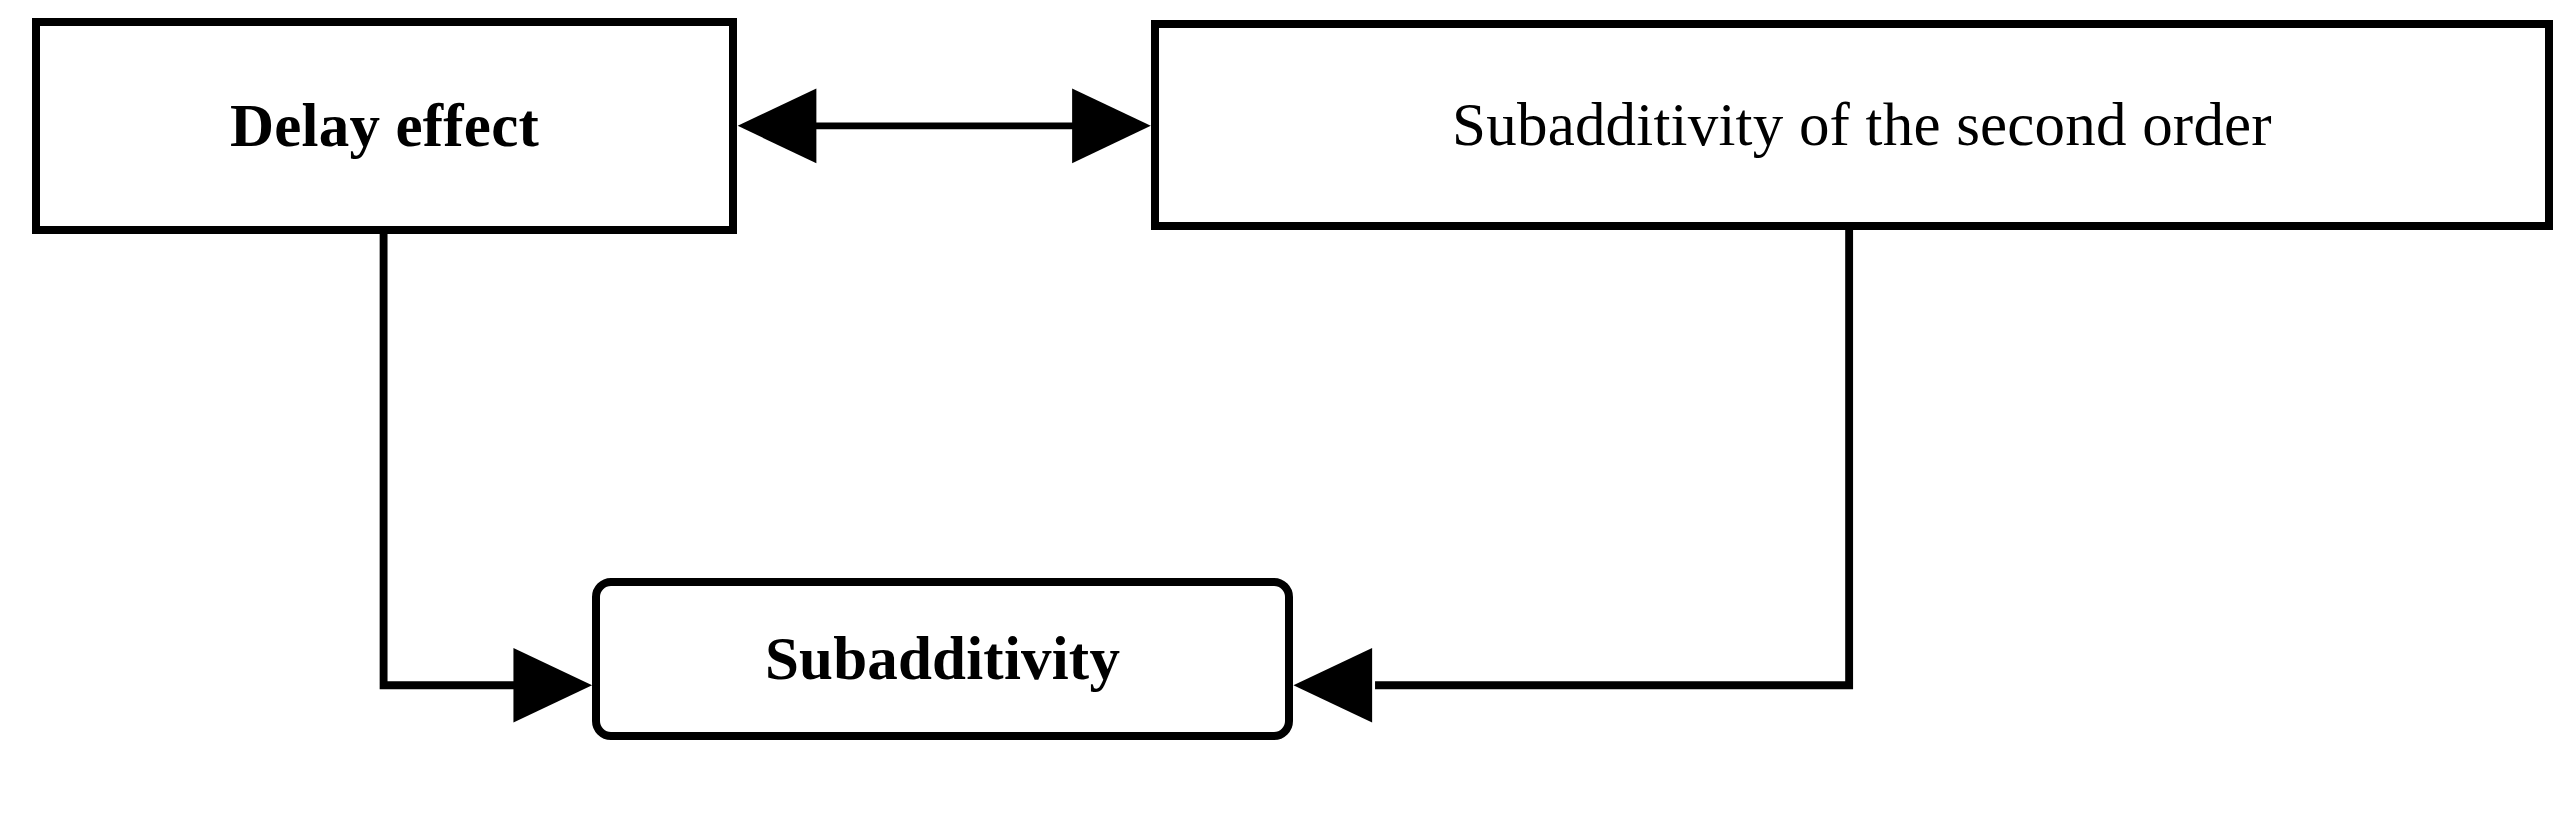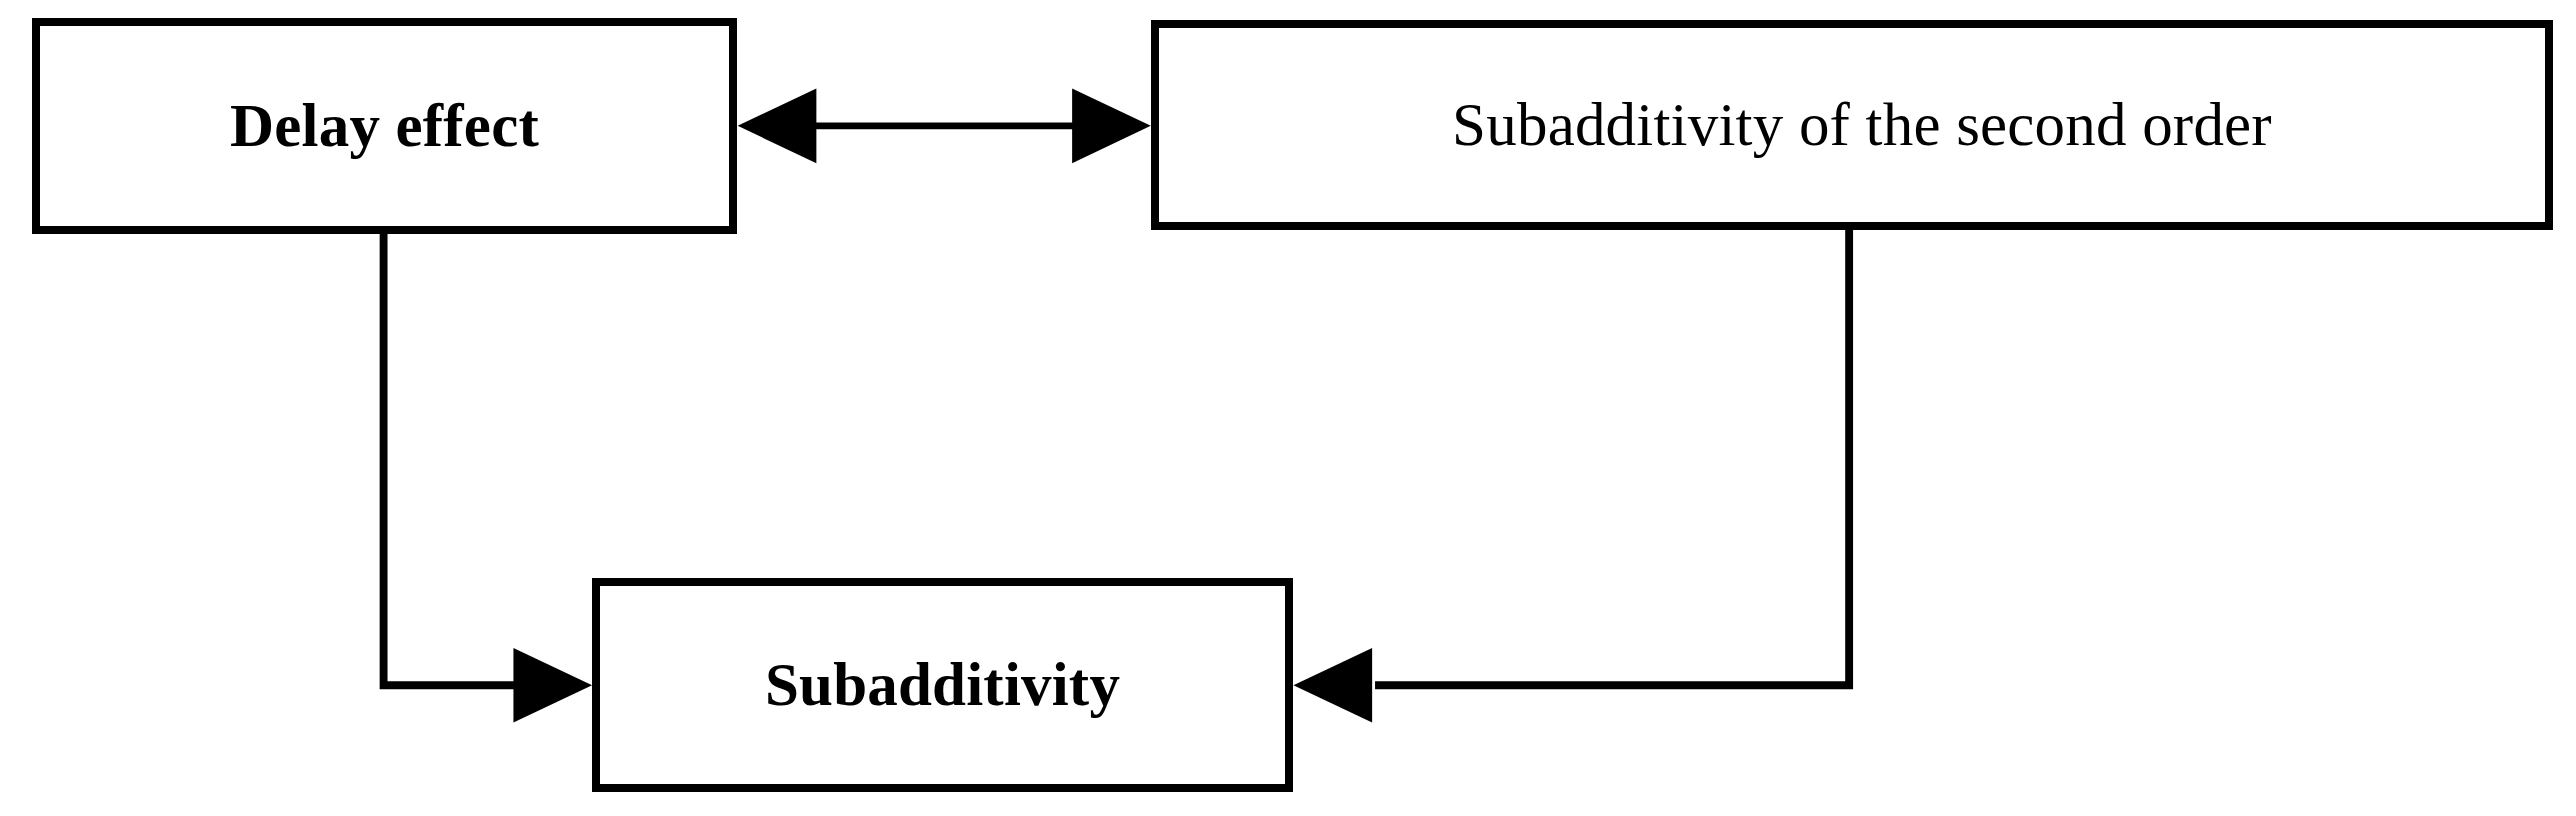--- a/index.html
+++ b/index.html
@@ -57,21 +57,22 @@
     width: 1402px;
     height: 210px;
     padding-left: 20px;
   }
   #box-subadditivity-second-order .node-label { font-size: 61px; }
 
   #box-subadditivity {
     left: 592px;
     top: 578px;
     width: 701px;
-    height: 214px;
+    height: 162px;
+    border-radius: 19px;
   }
   #box-subadditivity .node-label { font-size: 61px; }
 </style>
 </head>
 <body>
 
 <div id="canvas">
 
   <svg id="diagram-svg" viewBox="0 0 2619 830" preserveAspectRatio="none">
 

